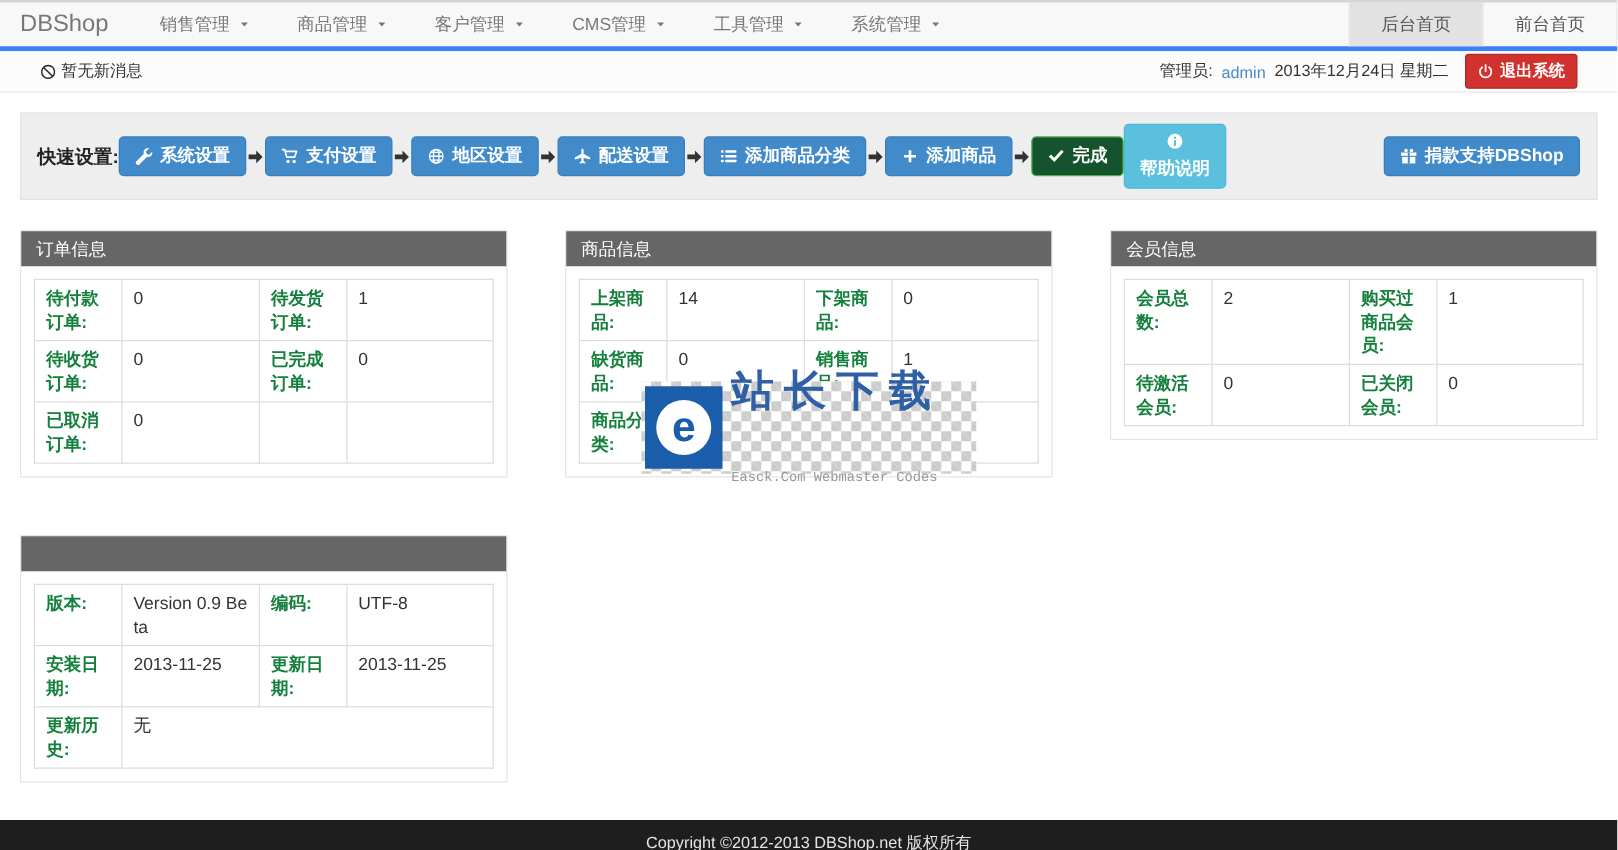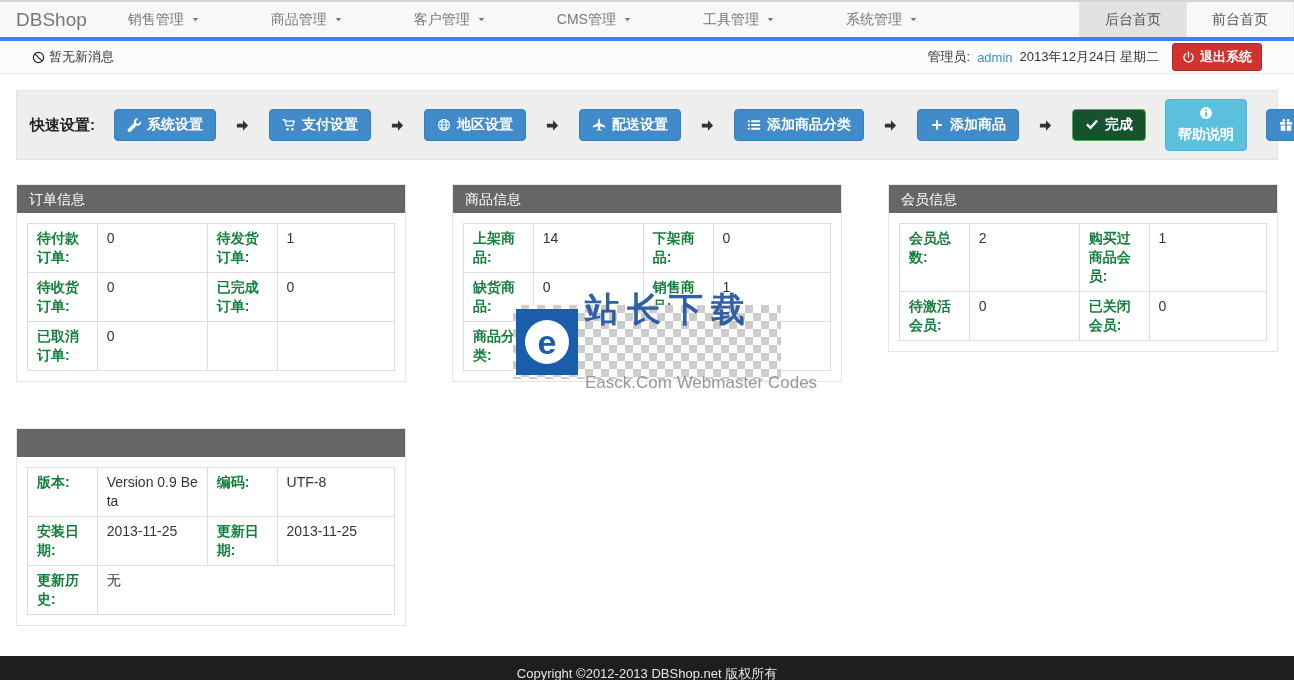--- a/index.html
+++ b/index.html
@@ -12,21 +12,21 @@
   .icon { display:inline-flex; align-items:center; justify-content:center; line-height:0; }
   .icon svg { display:block; }
 
   
   .navbar {
     height:41px; background:#f8f8f8;
     border-top:2px solid #d4d4d4; border-bottom:4px solid #3b82f6;
     display:flex; align-items:stretch;
   }
   .brand { display:flex; align-items:center; padding:0 22px 0 16px; color:#777; font-size:19px; cursor:pointer; }
-  .nav-menus { display:flex; align-items:stretch;gap:33px; }
+  .nav-menus { display:flex; align-items:stretch; }
   .menu-item { display:flex; align-items:center; gap:7px; padding:0 19px; color:#777; cursor:pointer; }
   .navbar-right { margin-left:auto; display:flex; align-items:stretch; }
   .nav-tab { display:flex; align-items:center; padding:0 25px; color:#555; cursor:pointer; border-left:1px solid #e7e7e7; }
   .nav-tab:last-child { border-right:1px solid #e7e7e7; }
   .nav-tab.active { background:#e2e2e2; color:#555; }
 
   
   .statusbar {
     height:33px; background:#fcfcfc; border-bottom:1px solid #e7e7e7;
     display:flex; align-items:center; padding:0 32px; font-size:13px;
@@ -39,21 +39,21 @@
     background:#d2322d; border:1px solid #ac2925; color:#fff;
     border-radius:3px; padding:4px 9px; font-size:13px; font-weight:bold;
     cursor:pointer; margin-left:6px;
   }
 
   
   .content { padding:16px; }
 
   .well {
     background:#eee; border:1px solid #e3e3e3; border-radius:0;
-    padding:8px 13px; display:flex; align-items:center; gap:19px;
+    padding:8px 13px; display:flex; align-items:center; gap:0;
   }
   .qs-label { font-weight:bold; font-size:15px; color:#222; white-space:nowrap; }
   .btn {
     display:inline-flex; align-items:center; gap:6px;
     color:#fff; border-radius:4px; padding:6px 12px;
     font-size:14px; font-weight:bold; cursor:pointer; white-space:nowrap;
     border:1px solid transparent;
   }
   .btn-primary { background:#428bca; border-color:#357ebd; }
   .btn-success { background:#14532d; border-color:#4cae4c; }
@@ -84,21 +84,21 @@
     width:62px; height:66px; margin-left:3px; background:#1a5dab;
     display:flex; align-items:center; justify-content:center; flex:none;
   }
   .wm-ring {
     width:44px; height:44px; border-radius:50%; background:#fff;
     display:flex; align-items:center; justify-content:center;
     color:#1a5dab; font-weight:bold; font-size:34px; line-height:1;
   }
   .wm-text { padding-left:7px; display:flex; flex-direction:column; justify-content:center; min-width:0;gap:44px; }
   .wm-title { color:#2f5fa5; font-size:34px; font-weight:bold; letter-spacing:8px; white-space:nowrap; line-height:1.1; }
-  .wm-sub { color:#979797; font-size:17px; margin-top:0; white-space:nowrap; }
+  .wm-sub { color:#979797; font-size:11px; margin-top:0; white-space:nowrap;font-family:Liberation Mono, monospace; }
 
   
   .footer {
     margin-top:14px; height:36px; background:#1e1e1e;
     display:flex; align-items:center; justify-content:center;
     color:#e5e5e5; font-size:13px;
   }
 </style>
 </head>
 <body>

